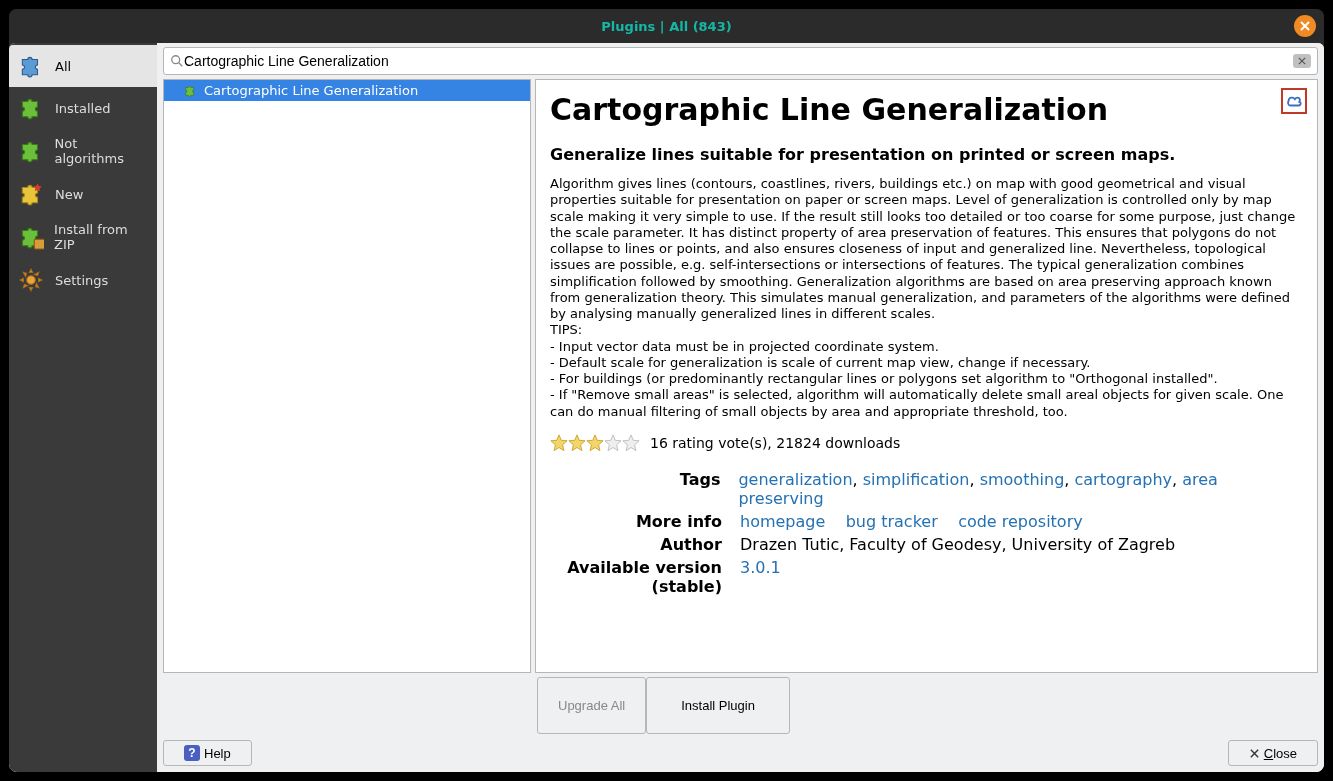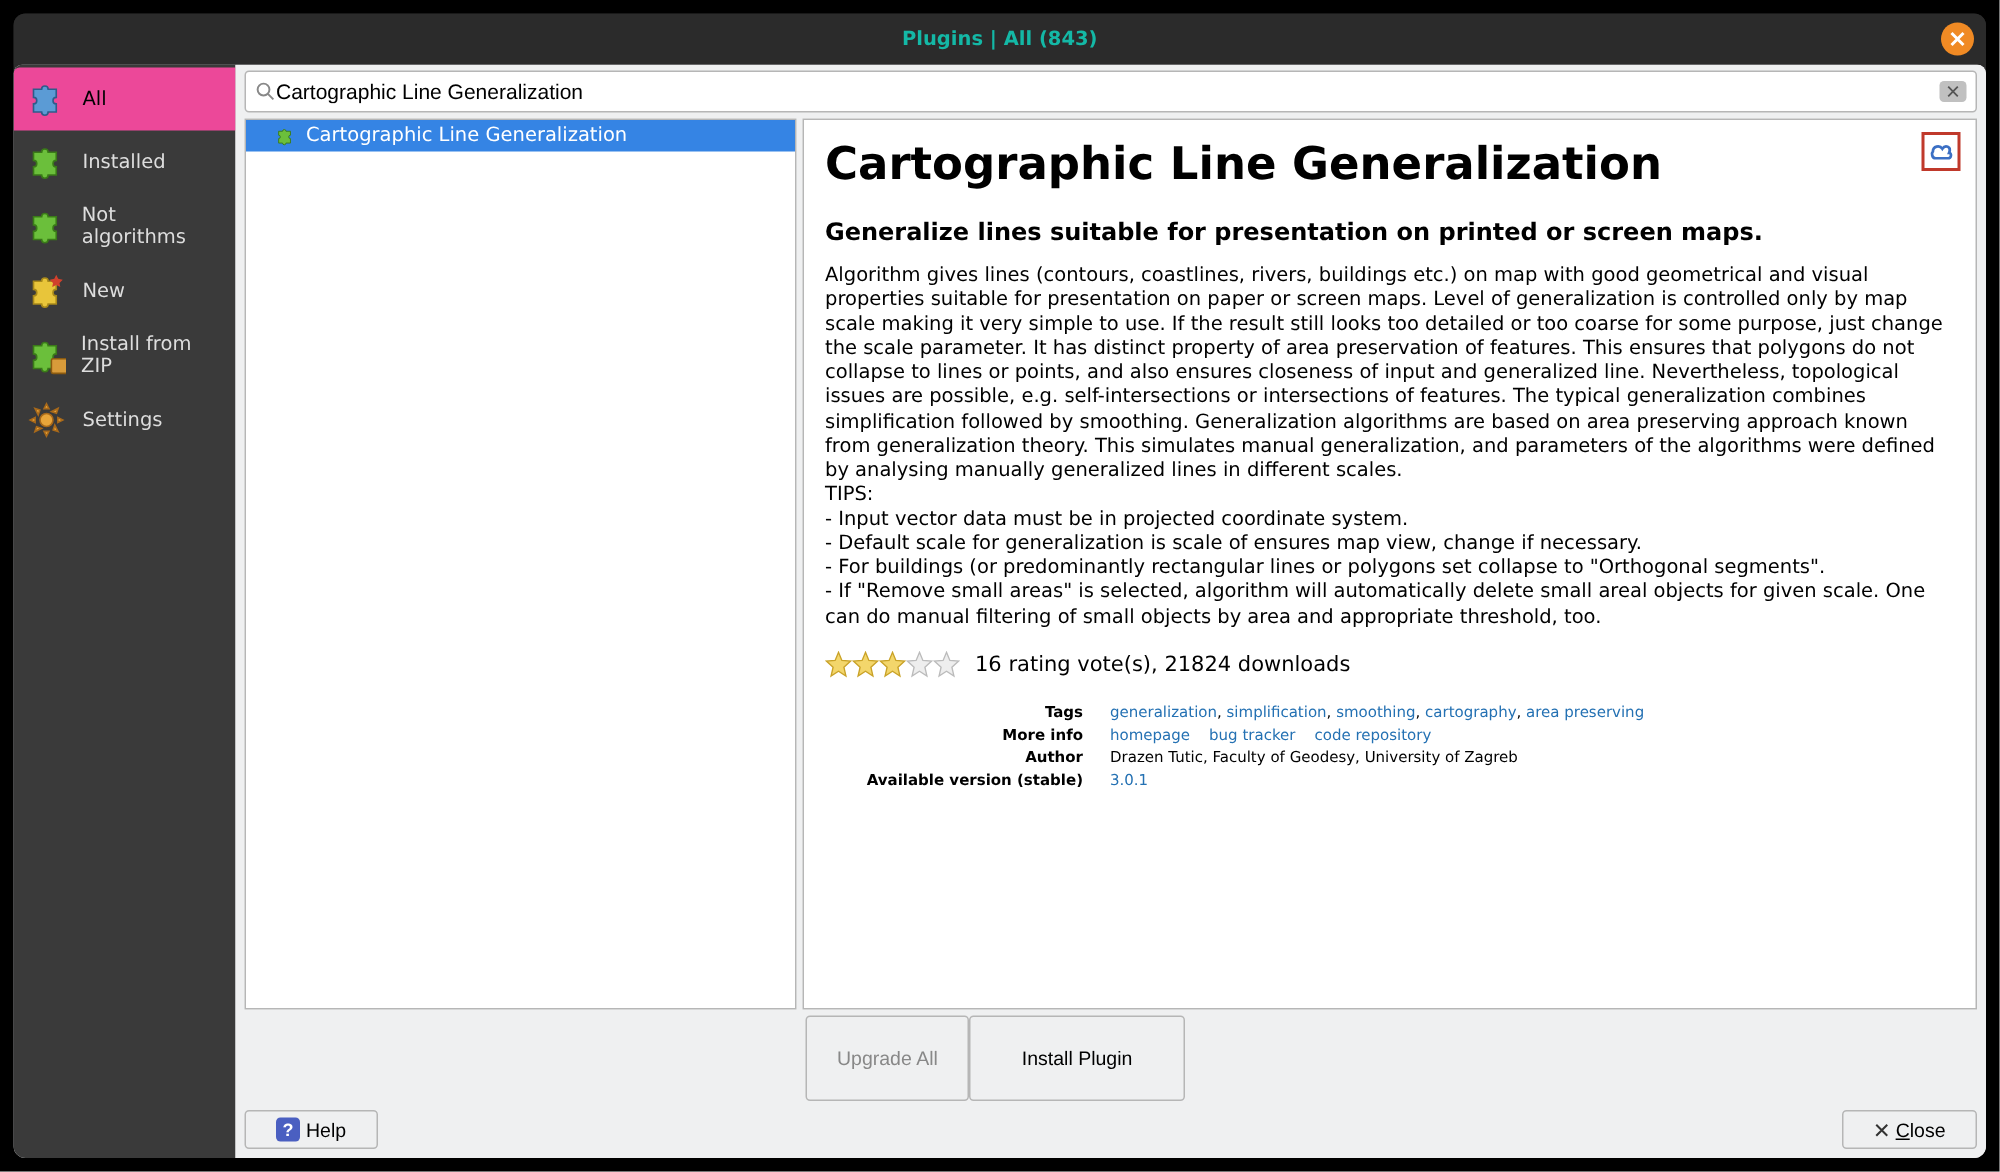--- a/index.html
+++ b/index.html
@@ -59,21 +59,21 @@
   padding-top: 2px;
 }
 .sidebar .tab {
   display: flex;
   align-items: center;
   gap: 10px;
   padding: 7px 8px;
   cursor: pointer;
 }
 .sidebar .tab.first {
-  background: #ec4899;
+  background: #e5e5e5;
   color: #000;
   border-top-left-radius: 4px;
 }
 .icon24 { width: 28px; height: 28px; display: flex; align-items: center; justify-content: center; }
 .main {
   flex: 1;
   display: flex;
   flex-direction: column;
   background: #eff0f1;
   padding: 4px 6px 6px 6px;
@@ -167,21 +167,21 @@
 .rating-row {
   display: flex;
   align-items: center;
   gap: 10px;
   margin: 6px 0 18px 0;
   font-size: 14px;
 }
 .stars { display: flex; gap: 0; }
 .stars svg { width: 18px; height: 18px; }
 .meta-table {
-  font-size: 10px;
+  font-size: 16px;
 }
 .meta-row { display: flex; margin-bottom: 4px; align-items: baseline; }
 .meta-row .label { width: 190px; text-align: right; font-weight: bold; padding-right: 18px; }
 .meta-row .val a, .link { color: #2471b3; text-decoration: none; cursor: pointer; }
 .meta-row .val .sep { color: #000; }
 .action-row {
   display: flex;
   padding: 0 0 0 374px;
 }
 .btn {
@@ -312,22 +312,22 @@
             <svg viewBox="0 0 20 20" width="18" height="18">
                 <path fill="none" stroke="#3b6fc4" stroke-width="2" d="M4 10c0-4 5-5 7-2 2-3 7-2 5 3 2 0 2 4-1 4H6c-3 0-3-4-2-5z"></path>
               </svg>
           </div>
           <h1>Cartographic Line Generalization</h1>
           <h2>Generalize lines suitable for presentation on printed or screen maps.</h2>
           <div class="desc">
             <span>Algorithm gives lines (contours, coastlines, rivers, buildings etc.) on map with good geometrical and visual properties suitable for presentation on paper or screen maps. Level of generalization is controlled only by map scale making it very simple to use. If the result still looks too detailed or too coarse for some purpose, just change the scale parameter. It has distinct property of area preservation of features. This ensures that polygons do not collapse to lines or points, and also ensures closeness of input and generalized line. Nevertheless, topological issues are possible, e.g. self-intersections or intersections of features. The typical generalization combines simplification followed by smoothing. Generalization algorithms are based on area preserving approach known from generalization theory. This simulates manual generalization, and parameters of the algorithms were defined by analysing manually generalized lines in different scales.</span><br>
             <span>TIPS:</span><br>
             <span>- Input vector data must be in projected coordinate system.</span><br>
-            <span>- Default scale for generalization is scale of ensures map view, change if necessary.</span><br>
-            <span>- For buildings (or predominantly rectangular lines or polygons set collapse to "Orthogonal segments".</span><br>
+            <span>- Default scale for generalization is scale of current map view, change if necessary.</span><br>
+            <span>- For buildings (or predominantly rectangular lines or polygons set algorithm to "Orthogonal installed".</span><br>
             <span>- If "Remove small areas" is selected, algorithm will automatically delete small areal objects for given scale. One can do manual filtering of small objects by area and appropriate threshold, too.</span>
           </div>
           <div class="rating-row">
             <span class="stars">
               <svg viewBox="0 0 20 20">
                   <polygon fill="#f3d66b" stroke="#c9a227" points="10,1 12.5,7 19,7.5 14,12 15.5,18.5 10,15 4.5,18.5 6,12 1,7.5 7.5,7"></polygon>
                 </svg>
               <svg viewBox="0 0 20 20">
                   <polygon fill="#f3d66b" stroke="#c9a227" points="10,1 12.5,7 19,7.5 14,12 15.5,18.5 10,15 4.5,18.5 6,12 1,7.5 7.5,7"></polygon>
                 </svg>

